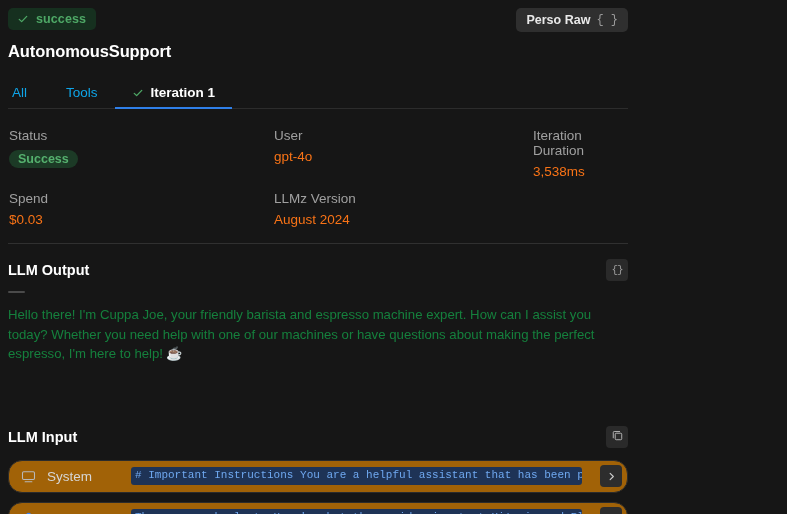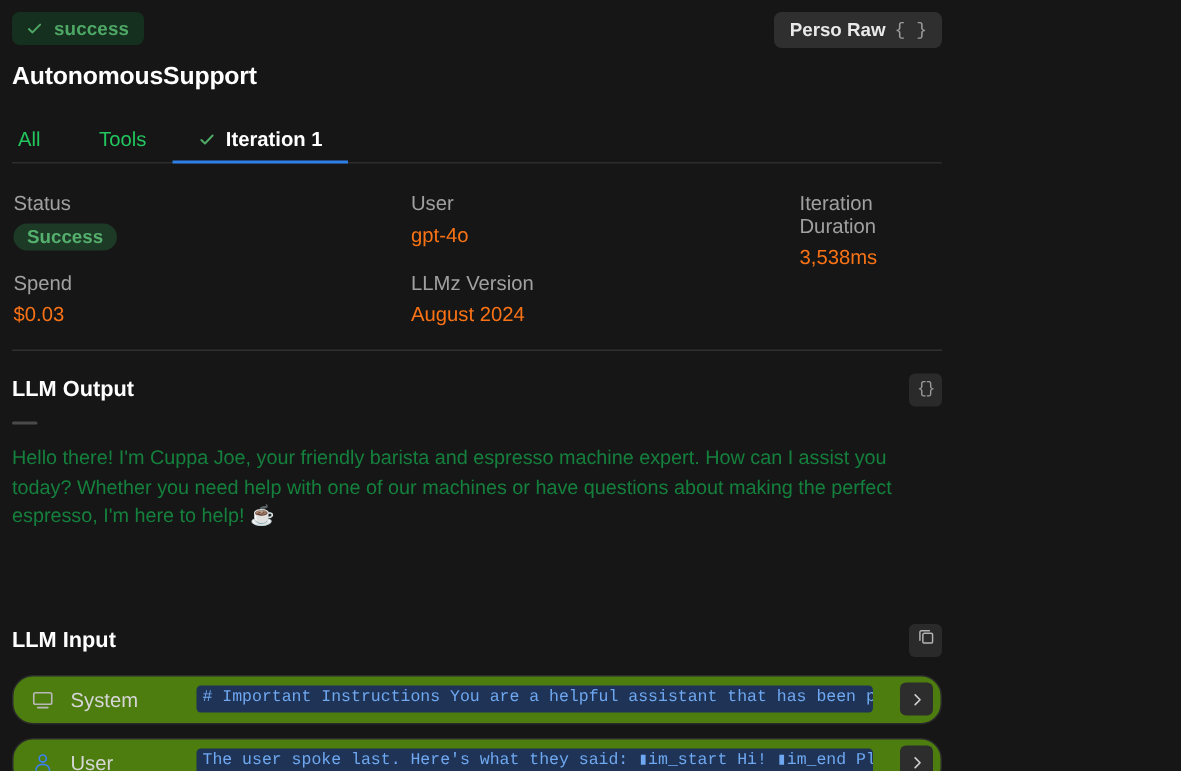--- a/index.html
+++ b/index.html
@@ -80,21 +80,21 @@
     margin-top: 16px;
     border-bottom: 1px solid #2c2c2c;
     height: 32px;
   }
   .tab {
     display: inline-flex;
     align-items: center;
     gap: 7px;
     padding: 0 17px 9px 17px;
     font-size: 13.5px;
-    color: #22c55e;
+    color: #0ea5e9;
     cursor: pointer;
     position: relative;
     height: 100%;
     line-height: 1;
     align-items: flex-end;
   }
   .tab:first-child { padding-left: 4px; padding-right: 22px; }
   .tab.active {
     color: #ffffff;
     font-weight: 700;
@@ -104,21 +104,21 @@
     position: absolute;
     left: 0; right: 0; bottom: -1px;
     height: 2px;
     background: #2f7fe8;
   }
 
   
   .meta {
     display: grid;
     grid-template-columns: 265px 259px 1fr;
-    row-gap: 2px;
+    row-gap: 12px;
     margin-top: 19px;
     padding-left: 1px;
   }
   .meta-label {
     font-size: 13.5px;
     color: #a0a0a0;
     margin-bottom: 6px;
   }
   .meta-value {
     font-size: 13.5px;
@@ -187,21 +187,21 @@
   
   .input-list { margin-top: 12px; }
   .input-row {
     display: flex;
     align-items: center;
     border: 1px solid #2b2b2b;
     border-radius: 14px;
     height: 33px;
     padding: 0 5px 0 11px;
     margin-bottom: 9px;
-    background: #4d7c0f;
+    background: #a16207;
     gap: 10px;
   }
   .role-ic {
     width: 17px;
     height: 17px;
     flex: 0 0 17px;
     display: flex;
     align-items: center;
     justify-content: center;
   }

